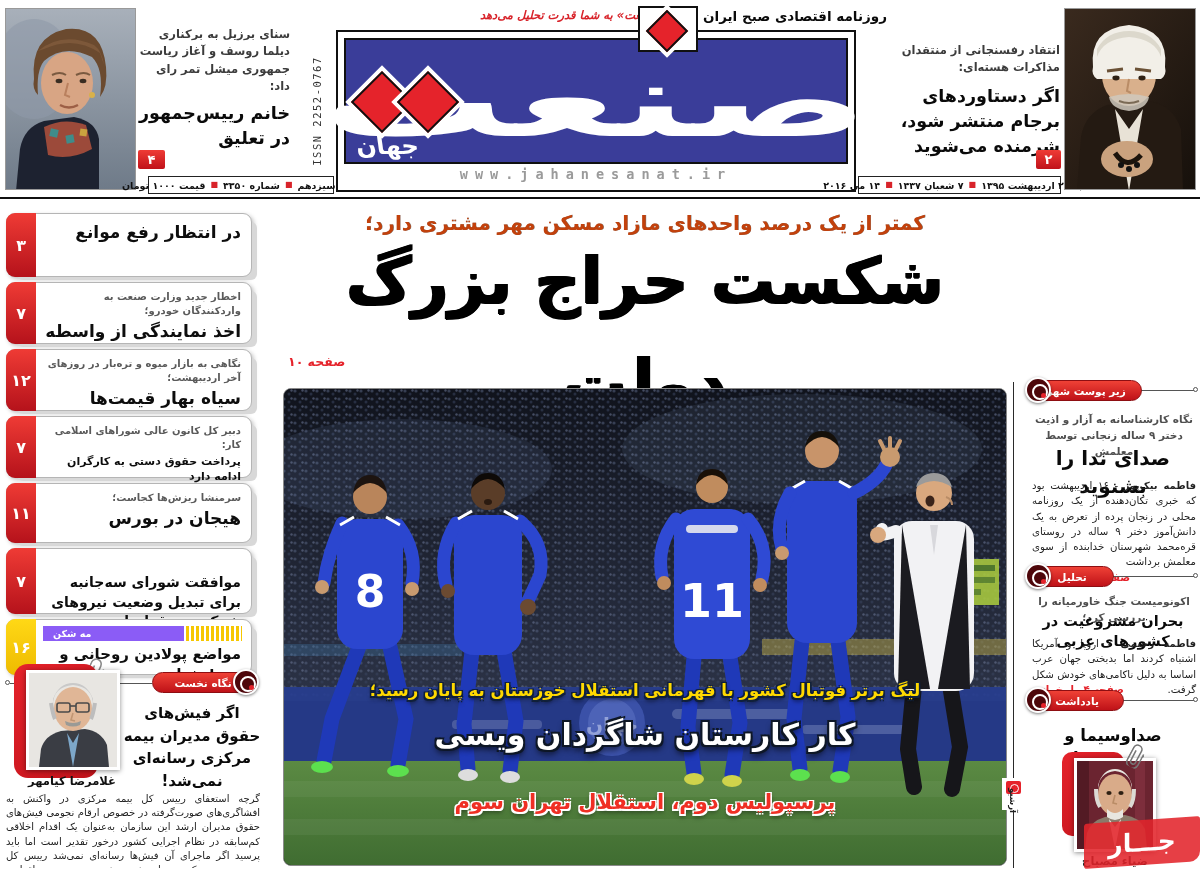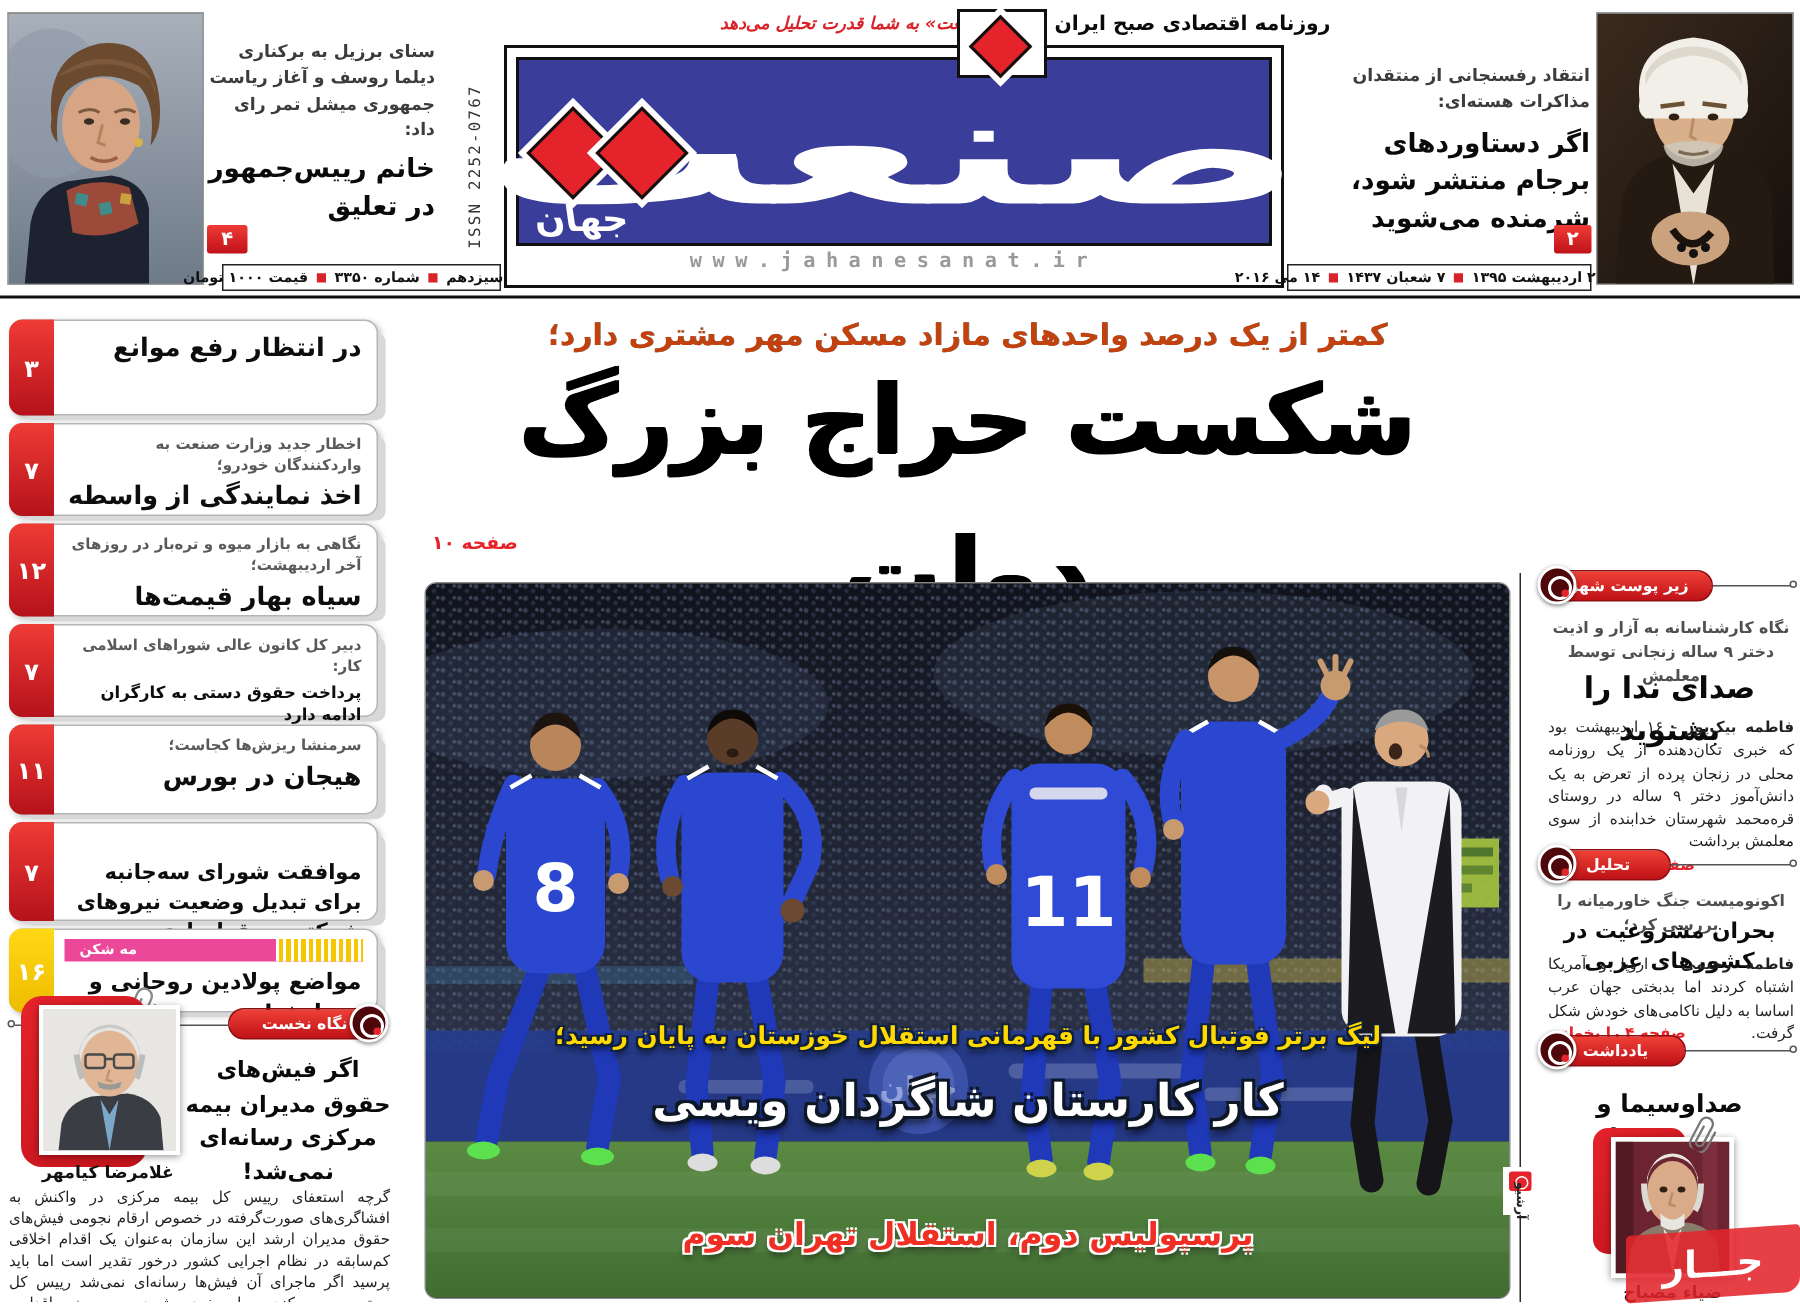--- a/index.html
+++ b/index.html
@@ -34,21 +34,21 @@
   
   .news-card { position:absolute; left:6px; width:246px; background:#fff; border:1px solid #b5b5b5; border-radius:9px;
                box-shadow:8px 6px 0 -3px #d8d8d8, 2px 2px 4px rgba(0,0,0,.25); }
   .news-card .tab { position:absolute; left:-1px; top:-1px; bottom:-1px; width:30px; border-radius:9px 0 0 9px;
                background:linear-gradient(180deg,#ef3b35,#b5121b); color:#fff; font-weight:bold; font-size:16px;
                display:flex; align-items:center; justify-content:center; cursor:pointer; }
   .news-card .tab.yellow { background:linear-gradient(180deg,#ffd816,#eebb00); }
   .news-card .inner { padding:7px 10px 5px 38px; }
   .card-kicker { font-size:10px; font-weight:bold; color:#5a5a5a; line-height:1.4; margin-bottom:2px; text-align:right; }
   .card-title  { font-size:17px; font-weight:bold; color:#0d0d0d; line-height:1.4; text-align:right; }
-  .fog-band { position:absolute; top:6px; left:36px; right:9px; height:15px; background:#ec4899; display:flex; align-items:center; }
+  .fog-band { position:absolute; top:6px; left:36px; right:9px; height:15px; background:#8b5cf6; display:flex; align-items:center; }
   .fog-label { margin-right:auto; color:#fff; font-size:9.5px; font-weight:bold; padding-left:10px; padding-right:8px; }
   .fog-stripes { width:58px; height:15px;
      background:repeating-linear-gradient(90deg,#fff 0 2px, #f6c700 2px 5px); }
 
   
   .sec-pill { position:absolute; height:21px; background:linear-gradient(180deg,#ef4136,#bf1218); border:1px solid #8e0e12;
               border-radius:11px; display:flex; align-items:center; justify-content:center; }
   .sec-pill .label { color:#fff; font-size:10.5px; font-weight:bold; padding:0 6px; white-space:nowrap; }
   .cam { position:absolute; width:26px; height:26px; top:-4px; border-radius:50%; background:#4e070b;
          border:2px solid #fff; box-shadow:0 1px 3px rgba(0,0,0,.5); }
@@ -407,21 +407,21 @@
         <circle cx="596" cy="146" r="8" fill="#d9a87e"></circle>
         <circle cx="652" cy="104" r="18" fill="#d9a87e"></circle>
         <path d="M634 98 Q638 84 652 84 Q666 84 670 98 Q660 92 652 92 Q644 92 634 98 Z" fill="#9a9a9a"></path>
         <ellipse cx="648" cy="112" rx="4.5" ry="5.5" fill="#3a241a"></ellipse>
         <path d="M664 108 q6 2 6 8" stroke="#b98c66" stroke-width="2" fill="none"></path>
       </g>
     </svg>
 
     <div class="cap cap-yellow" style="top:292px;">لیگ برتر فوتبال کشور با قهرمانی استقلال خوزستان به پایان رسید؛</div>
     <div class="cap cap-white" style="top:328px;">کار کارستان شاگردان ویسی</div>
-    <div class="cap cap-red" style="top:422px;">پرسپولیس دوم، استقلال تهران سوم</div>
+    <div class="cap cap-red" style="top:401px;">پرسپولیس دوم، استقلال تهران سوم</div>
   </div>
 
   <div class="vline" style="left:1013px; top:382px; height:486px;"></div>
   <div class="archive" style="left:1002px; top:778px;">
     <div class="archive-ic"></div>
     <span class="archive-label">آرشیو</span>
   </div>
 
   <div class="conn-line" style="left:1140px; top:390px; width:56px;"></div>
   <div class="conn-dot" style="left:1193px; top:387px;"></div>

